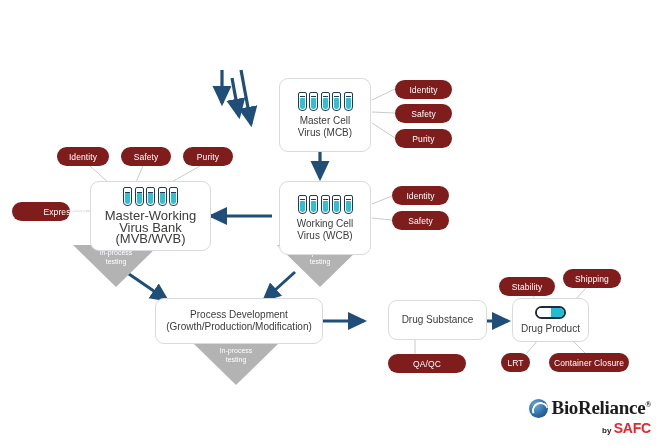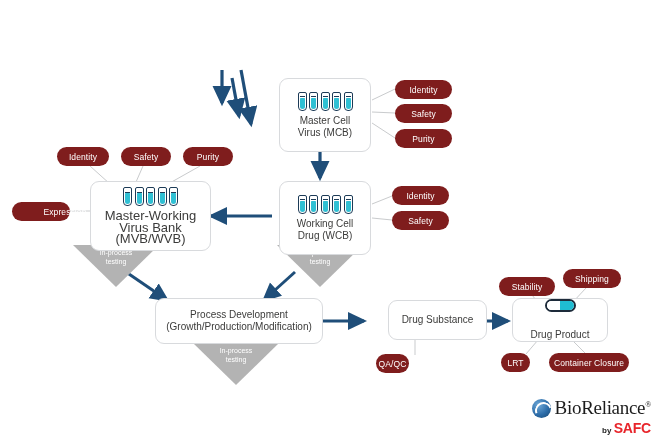--- a/index.html
+++ b/index.html
@@ -127,21 +127,21 @@
     width: 19px; height: 19px; border-radius: 50%;
     background: radial-gradient(circle at 35% 32%, #6fa9d8 0%, #2c6ca8 55%, #17446e 100%);
     margin-right: 4px; position: relative; overflow: hidden;
   }
   #logo .mark::before {
     content: ""; position: absolute; left: 3px; top: 3px;
     width: 13px; height: 13px; border-radius: 50%;
     border: 2.5px solid #ffffff; border-right-color: transparent; border-bottom-color: transparent;
     transform: rotate(25deg);
   }
-  #logo .wordmark { font-size: 19px; color: #1c1c1c; letter-spacing: -.3px; font-family: "Liberation Serif", serif; font-weight: 400; }
+  #logo .wordmark { font-size: 19px; color: #1c1c1c; letter-spacing: -.3px; font-family: "Liberation Serif", serif; font-weight: 700; }
   #logo .wordmark sup { font-size: 8px; vertical-align: super; }
   #logo .byline { font-size: 8px; color: #1c1c1c; margin-top: 1px; font-weight: 700; }
   #logo .byline b { color: #e8252b; font-size: 14px; letter-spacing: -.2px; }
 </style>
 </head>
 <body>
 
 <div id="canvas">
 
   <svg id="wires" viewBox="0 0 667 446">
@@ -271,43 +271,43 @@
 
   <div class="node" style="left:279px; top:181px; width:92px; height:74px;">
     <span class="vials">
       <i class="vial"></i>
         <i class="vial"></i>
         <i class="vial"></i>
         <i class="vial"></i>
         <i class="vial"></i>
     </span>
     <span class="label">Working Cell</span>
-    <span class="label">Drug (WCB)</span>
+    <span class="label">Virus (WCB)</span>
   </div>
 
   <div class="pill" style="left:392px; top:186px; width:57px;">
     <span>Identity</span>
   </div>
   <div class="pill" style="left:392px; top:211px; width:57px;">
     <span>Safety</span>
   </div>
 
   <div class="node" style="left:155px; top:298px; width:168px; height:46px;">
     <span class="label">Process Development</span>
     <span class="label">(Growth/Production/Modification)</span>
   </div>
 
   <div class="node" style="left:388px; top:300px; width:99px; height:40px;text-align:center;">
     <span class="label">Drug Substance</span>
   </div>
-  <div class="pill" style="left:376px; top:354px; width:33px;">
+  <div class="pill" style="left:388px; top:354px; width:78px;">
     <span>QA/QC</span>
   </div>
 
-  <div class="node" style="left:512px; top:298px; width:96px; height:44px;justify-content:space-between;">
+  <div class="node" style="left:512px; top:298px; width:77px; height:44px;">
     <span class="capsule">
       <span class="half-l"></span>
         <span class="half-r"></span>
     </span>
     <span class="label">Drug Product</span>
   </div>
 
   <div class="pill" style="left:499px; top:269px; width:56px;margin-top:8px;">
     <span>Stability</span>
   </div>

